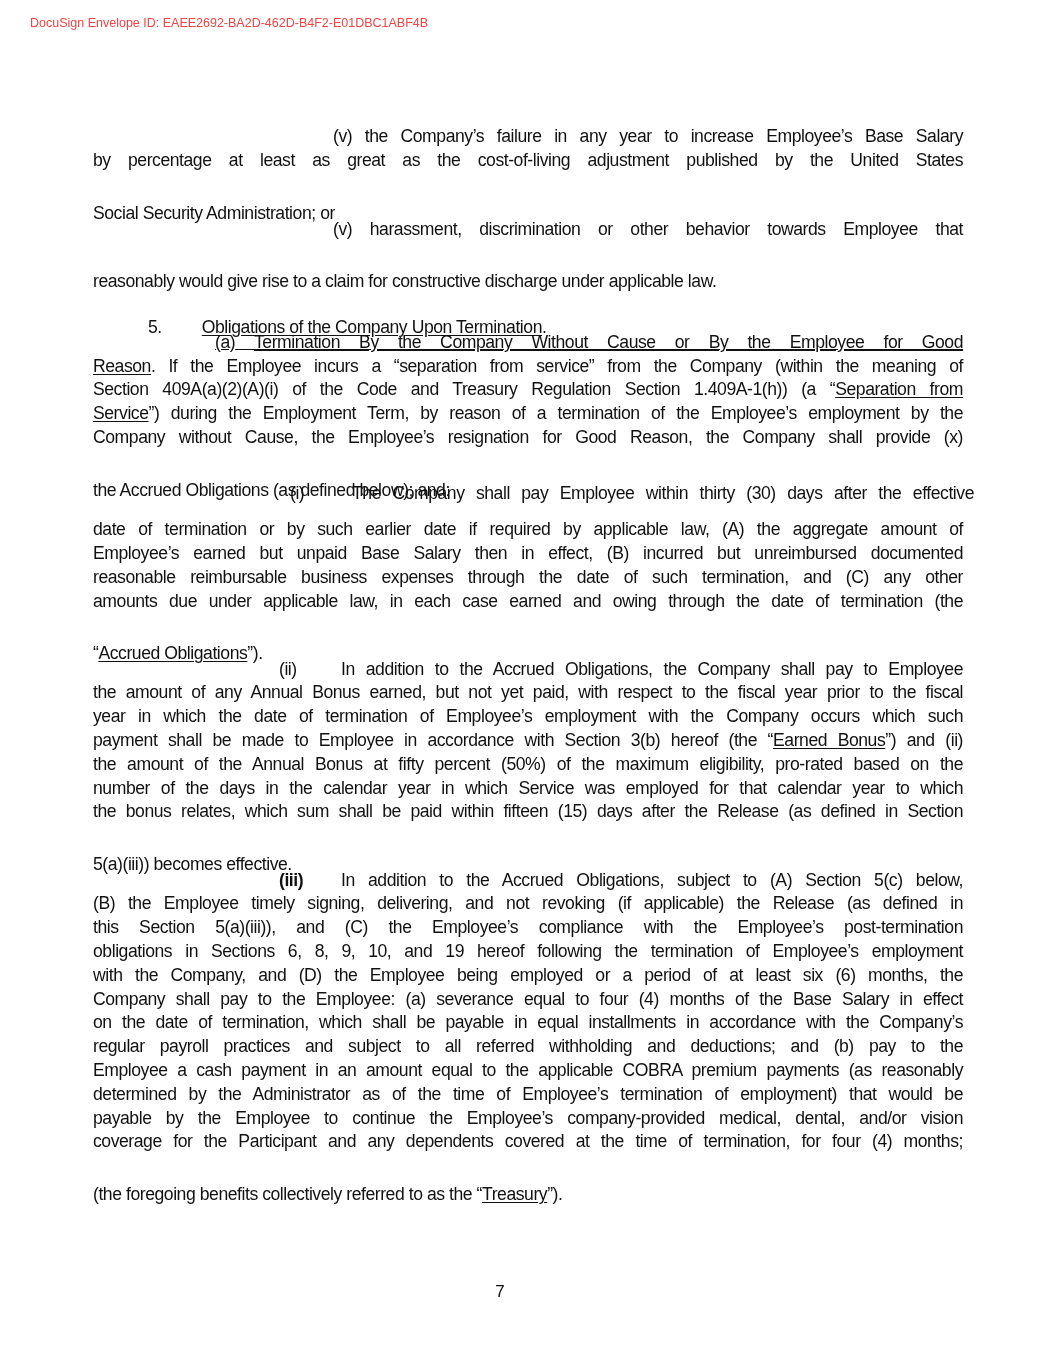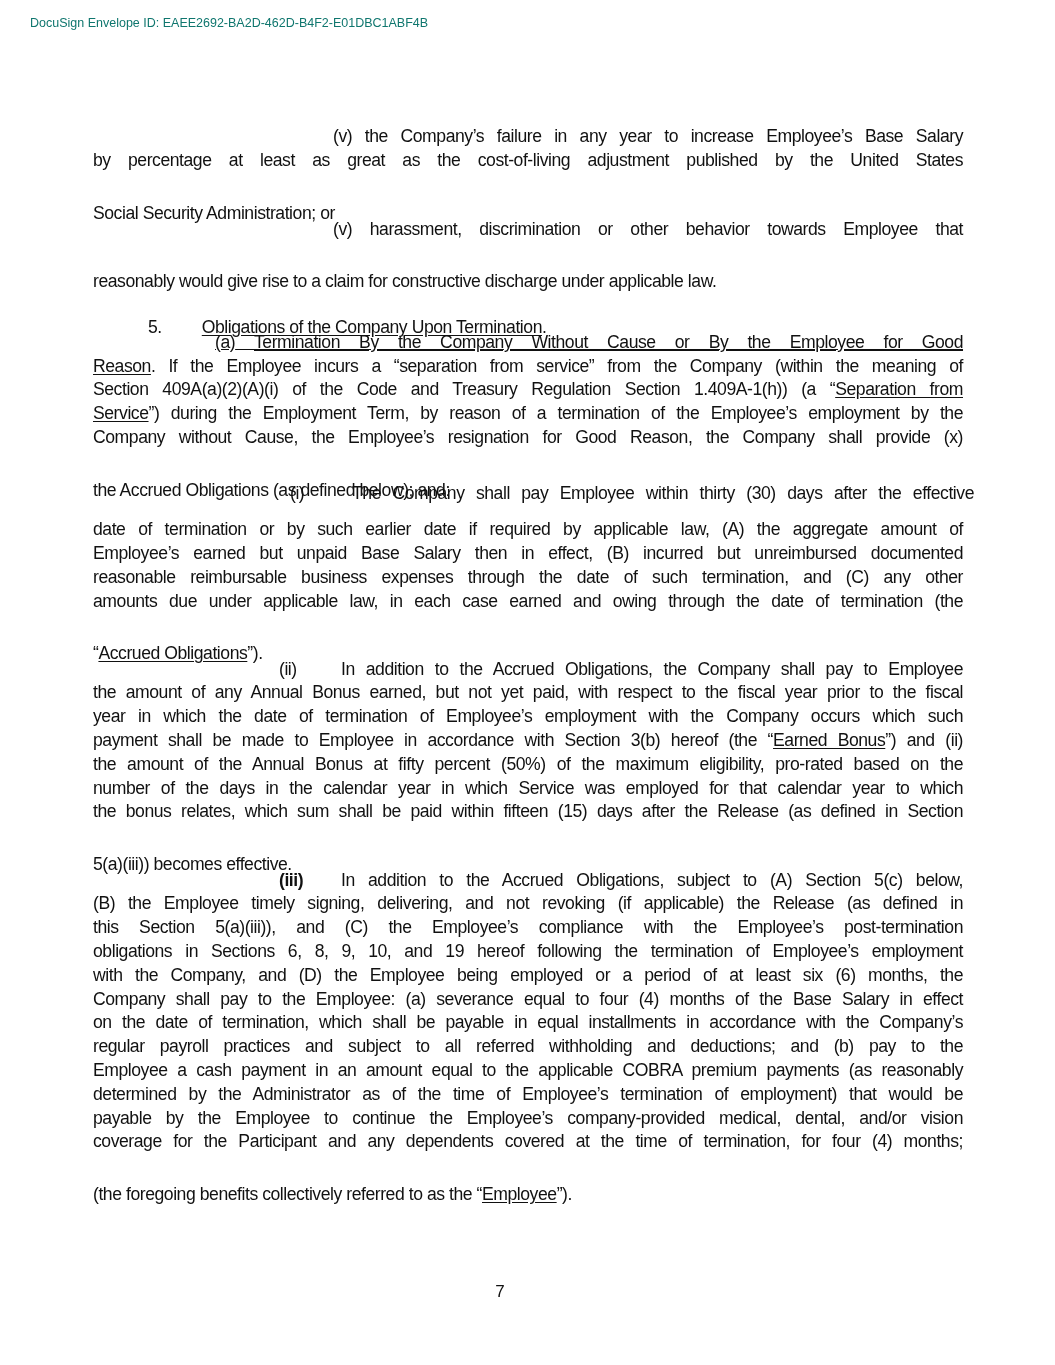--- a/index.html
+++ b/index.html
@@ -1,19 +1,19 @@
 <!DOCTYPE html>
 <html><head>
 <meta charset="utf-8">
 <style>
   html, body { margin: 0; padding: 0; background: #ffffff; }
   body { width: 1055px; height: 1365px; position: relative; overflow: hidden; color: #111; }
   .envelope {
     position: absolute; left: 30px; top: 16px;
-    font-family: "Liberation Sans", sans-serif; font-size: 12.5px; color: #0f766e;
+    font-family: "Liberation Sans", sans-serif; font-size: 12.5px; color: #ef4444;
   }
   .page-body {
     position: absolute; left: 93px; top: 0; width: 870px;
     font-family: "Liberation Sans", sans-serif; font-size: 17.6px; color: #111;
     letter-spacing: -0.45px;
   }
   .line {
     position: absolute; left: 0; width: 870px; height: 22px; line-height: 22px;
     white-space: nowrap; text-align: justify; text-align-last: justify;
   }
@@ -103,18 +103,18 @@
     <div class="line" style="top:940px">obligations in Sections 6, 8, 9, 10, and 19 hereof following the termination of Employee’s employment</div>
     <div class="line" style="top:964px">with the Company, and (D) the Employee being employed or a period of at least six (6) months, the</div>
     <div class="line" style="top:988px">Company shall pay to the Employee: (a) severance equal to four (4) months of the Base Salary in effect</div>
     <div class="line" style="top:1011px">on the date of termination, which shall be payable in equal installments in accordance with the Company’s</div>
     <div class="line" style="top:1035px">regular payroll practices and subject to all referred withholding and deductions; and (b) pay to the</div>
     <div class="line" style="top:1059px">Employee a cash payment in an amount equal to the applicable COBRA premium payments (as reasonably</div>
     <div class="line" style="top:1083px">determined by the Administrator as of the time of Employee’s termination of employment) that would be</div>
     <div class="line" style="top:1107px">payable by the Employee to continue the Employee’s company-provided medical, dental, and/or vision</div>
     <div class="line" style="top:1130px">coverage for the Participant and any dependents covered at the time of termination, for four (4) months;</div>
     <div class="line last" style="top:1154px">
-      <span>(the foregoing benefits collectively referred to as the “</span><span class="u">Employee</span><span>”).</span>
+      <span>(the foregoing benefits collectively referred to as the “</span><span class="u">Treasury</span><span>”).</span>
     </div>
   </div>
 </div>
 
 <div class="page-number">7</div>
 
 </body></html>

